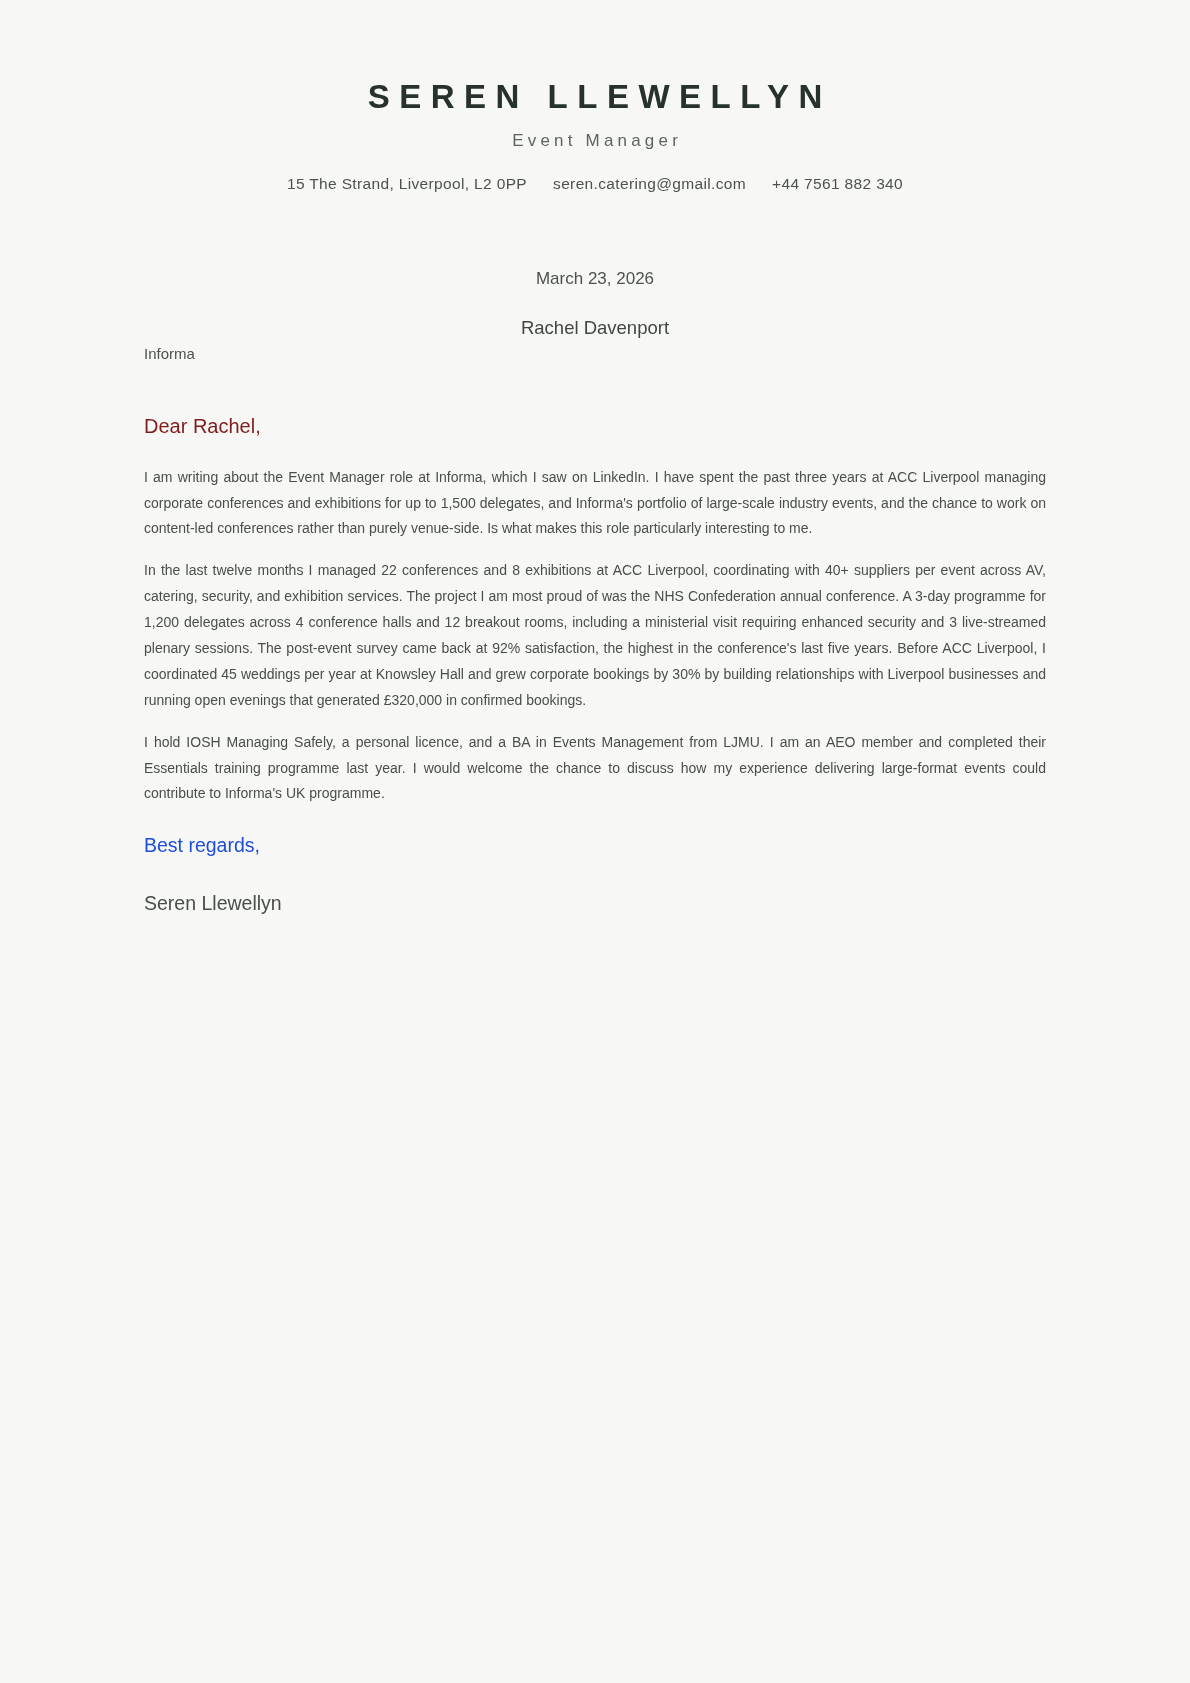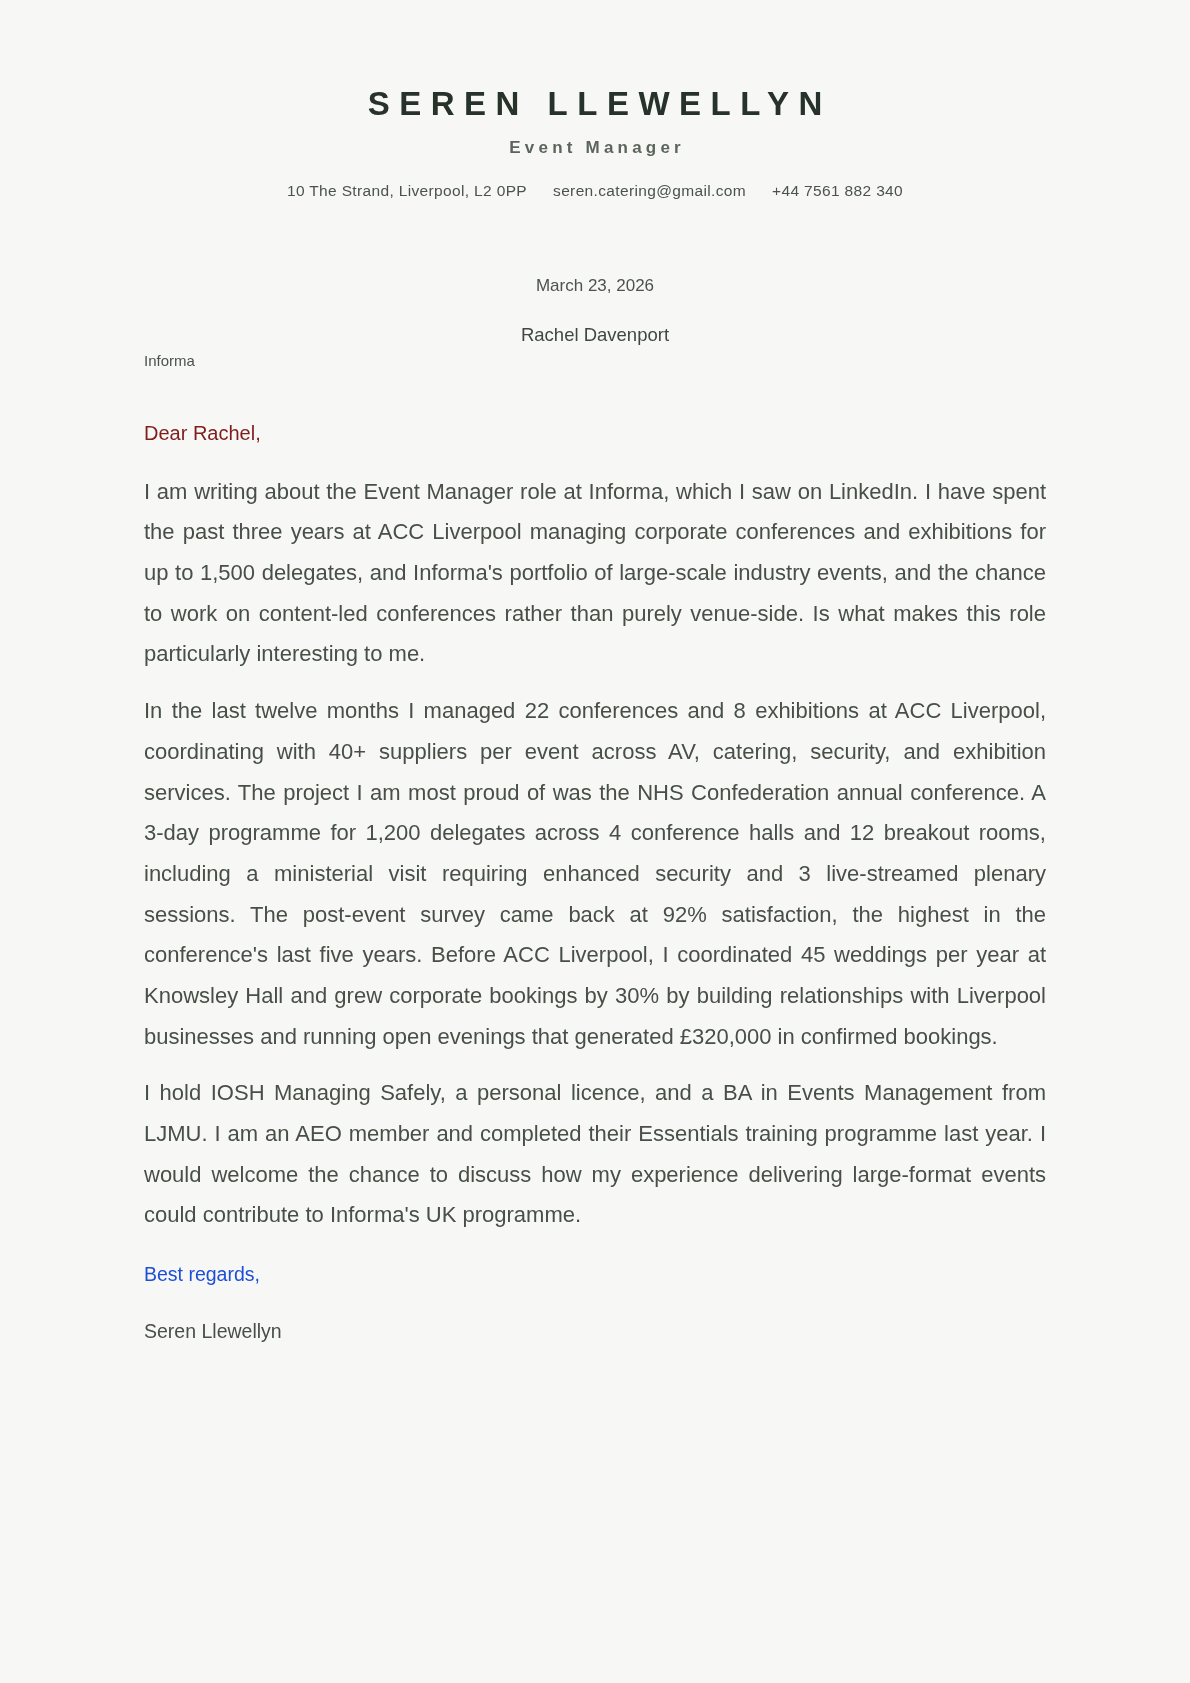--- a/index.html
+++ b/index.html
@@ -13,21 +13,21 @@
     font-family: "Liberation Sans", sans-serif;
     color: #474f47;
     -webkit-font-smoothing: antialiased;
   }
 
   .page {
     position: relative;
     width: 1190px;
     height: 1683px;
     box-sizing: border-box;
-    padding: 7px;
+    padding: 0;
     background: #f7f8f5;
   }
 
   
   .header {
     padding-top: 78px;
     text-align: center;
   }
 
   .name {
@@ -37,21 +37,21 @@
     letter-spacing: 9.5px;
     color: #26322a;
     margin: 0;
     line-height: 1.18;
     text-indent: 9.5px;
   }
 
   .role {
     font-family: "Liberation Sans", sans-serif;
     font-size: 17px;
-    font-weight: 700;
+    font-weight: 400;
     letter-spacing: 4.2px;
     color: #5c655c;
     margin: 14px 0 0 0;
     line-height: 1.2;
     text-indent: 4.2px;
   }
 
   .contact-row {
     margin-top: 24px;
     display: flex;
@@ -103,21 +103,21 @@
   }
 
   .salutation {
     font-size: 20px;
     color: #7f1d1d;
     line-height: 1.5;
     margin: 0 0 24px 0;
   }
 
   .para {
-    font-size: 22px;
+    font-size: 14px;
     line-height: 1.85;
     color: #474f47;
     text-align: justify;
     margin: 0 0 16px 0;
     hyphens: none;
   }
   .para:last-of-type {
     margin-bottom: 0;
   }
 
@@ -137,21 +137,21 @@
 </head>
 <body>
 
 <div class="page">
 
   <div class="header">
     <h1 class="name">SEREN LLEWELLYN</h1>
     <div class="role">Event Manager</div>
 
     <div class="contact-row">
-      <span class="contact-item">10 The Strand, Liverpool, L2 0PP</span>
+      <span class="contact-item">15 The Strand, Liverpool, L2 0PP</span>
       <span class="contact-gap"></span>
       <span class="contact-item">seren.catering@gmail.com</span>
       <span class="contact-gap"></span>
       <span class="contact-item">+44 7561 882 340</span>
     </div>
   </div>
 
   <div class="letter">
 
     <div class="date">March 23, 2026</div>

